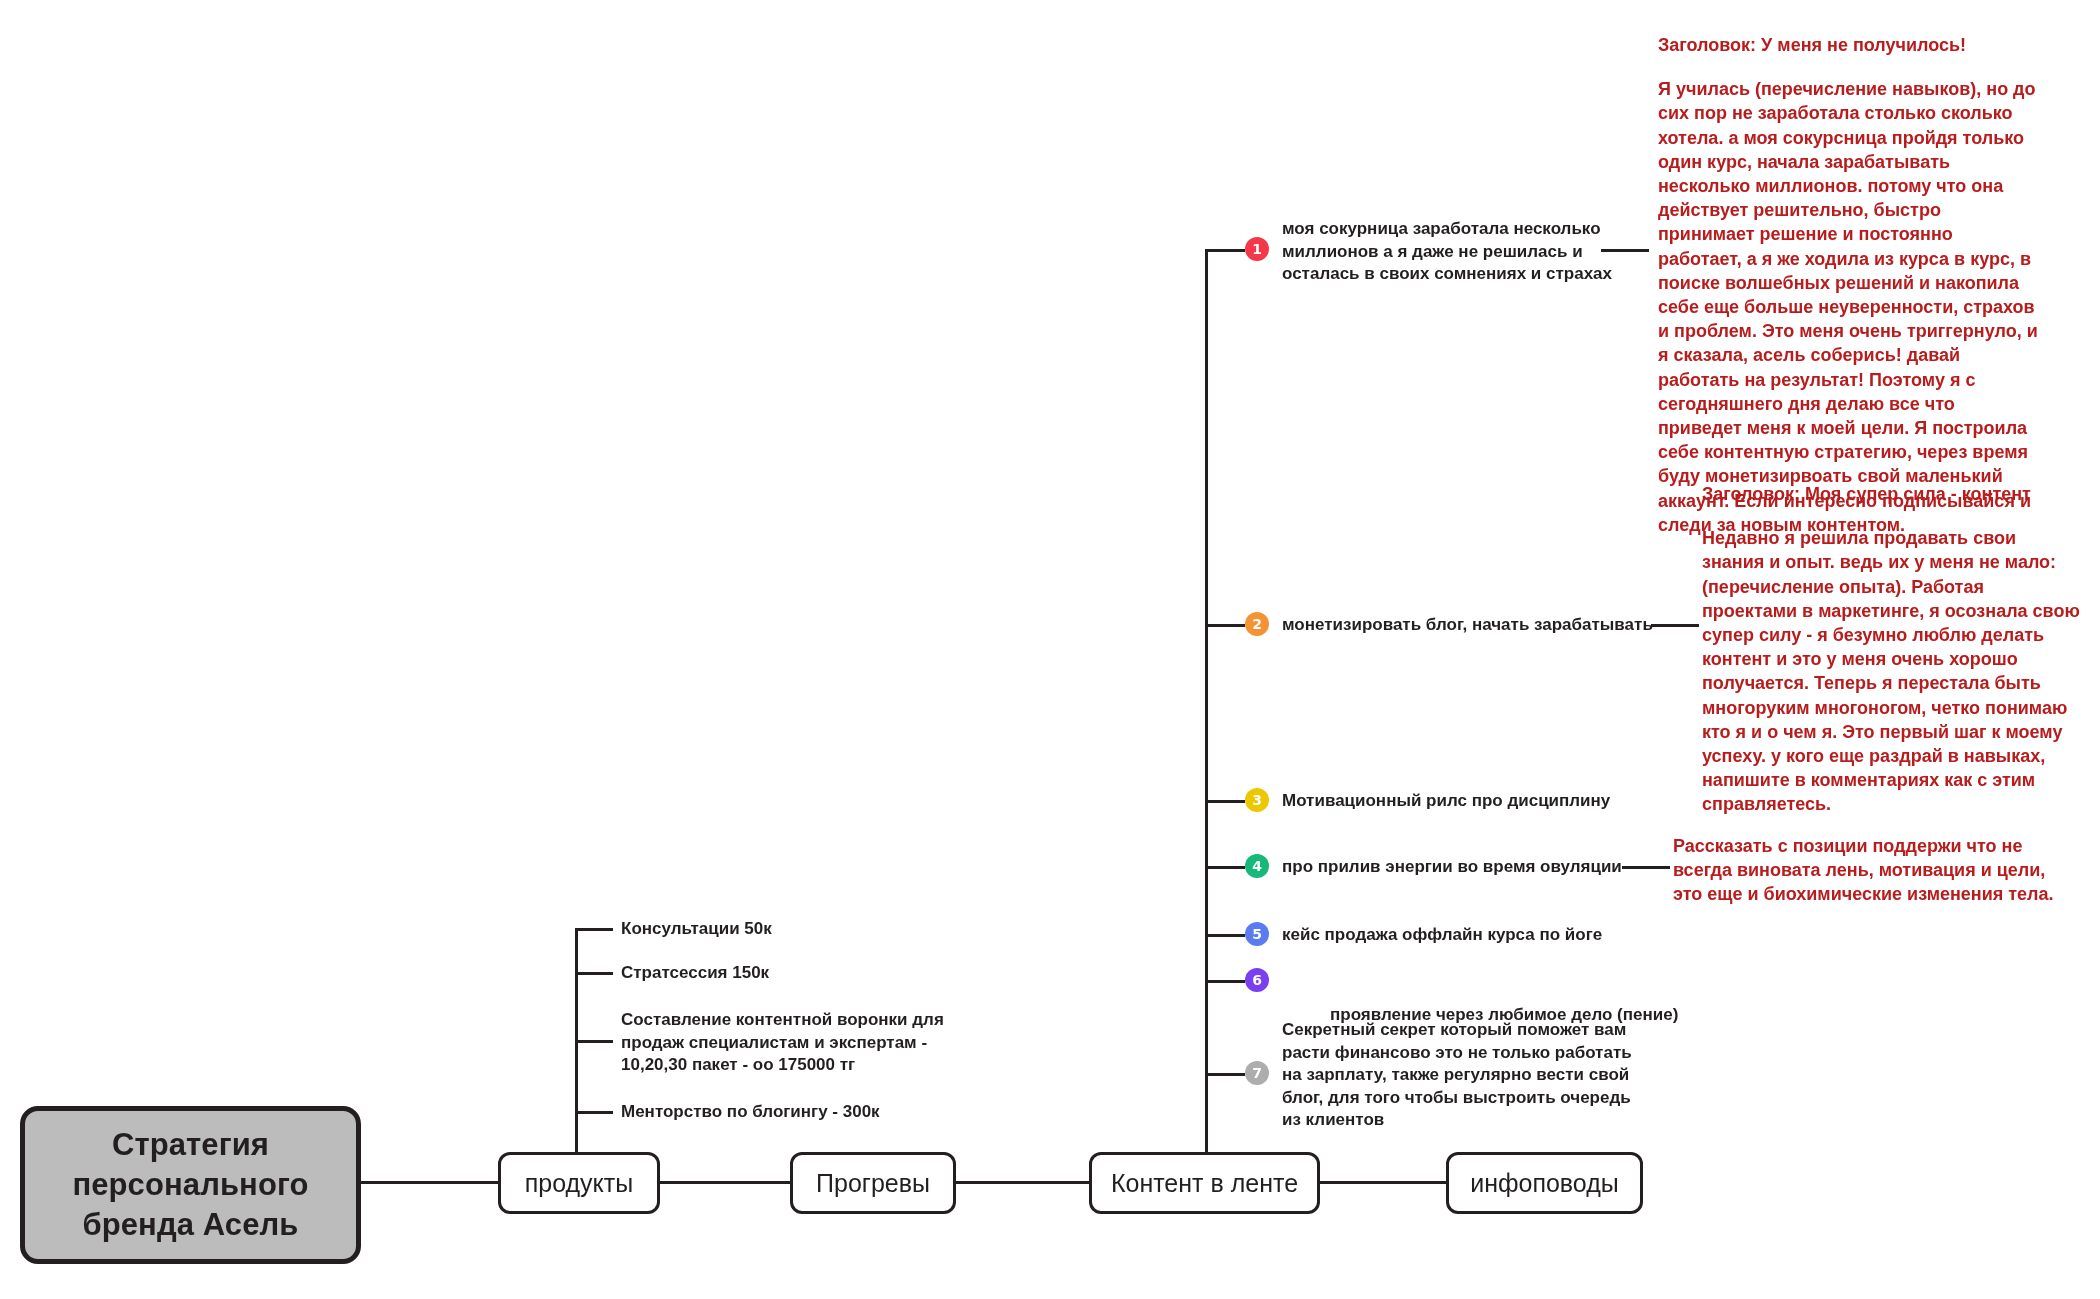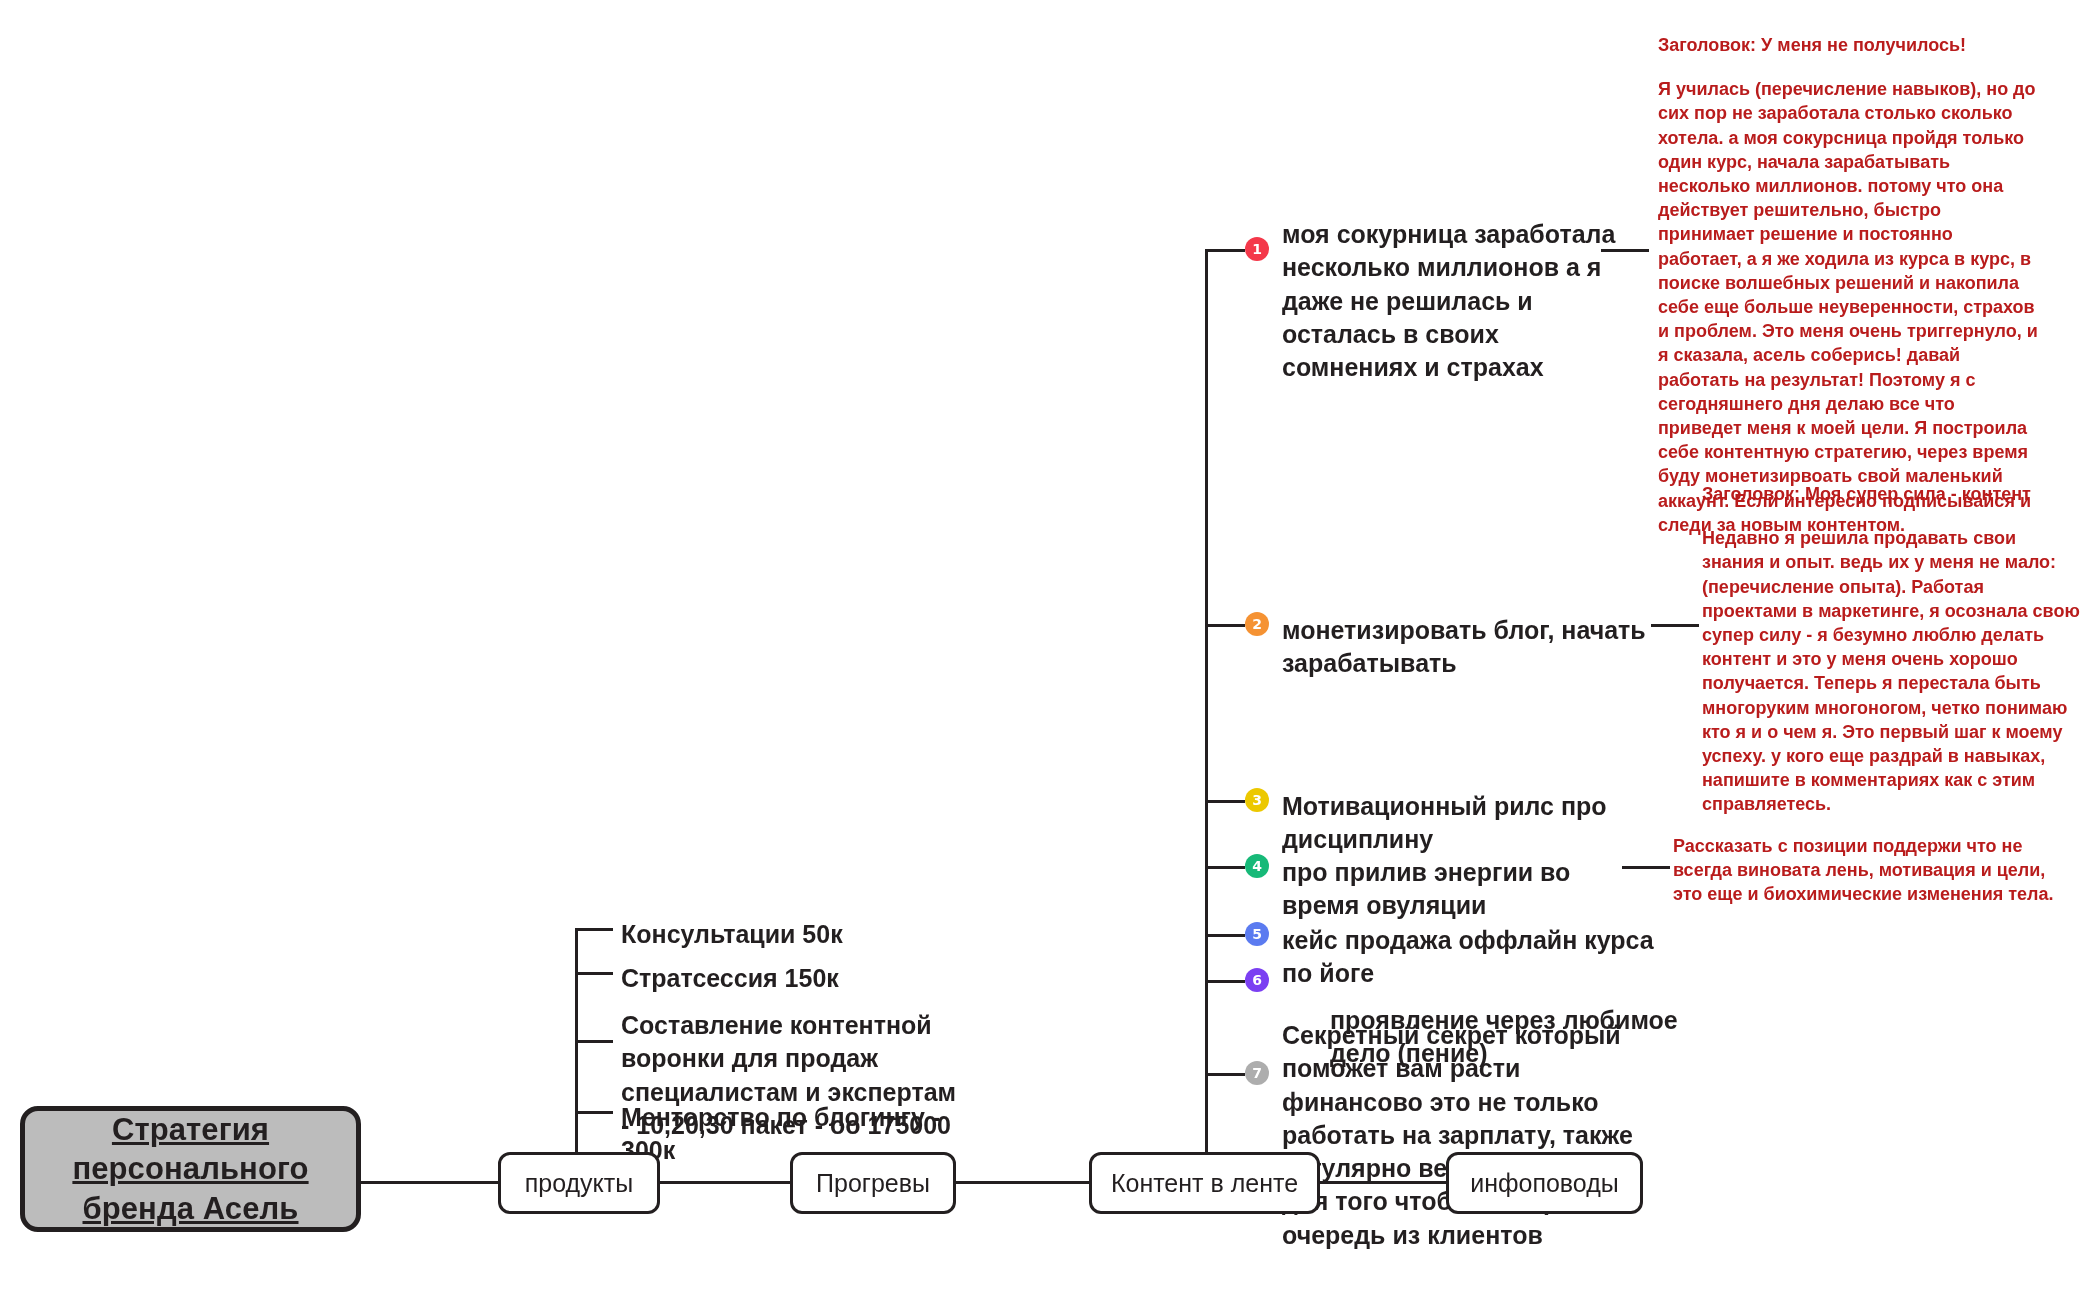--- a/index.html
+++ b/index.html
@@ -22,45 +22,44 @@
     background:#ffffff;
     display:flex;
     align-items:center;
     justify-content:center;
     text-align:center;
     z-index:5;
   }
   .node span{display:block;}
 
   #root-node{
-    left:20px;top:1106px;width:341px;height:126px;
+    left:20px;top:1106px;width:341px;height:158px;
     border-width:5px;border-radius:18px;
     background:#bcbcbc;
-    text-decoration:underline;
   }
   #root-node .root-label{
     font-size:31px;font-weight:bold;line-height:1.28;color:#231f20;
     letter-spacing:.1px;
   }
 
   #node-products{left:498px;top:1152px;width:162px;height:62px;}
   #node-progrevy{left:790px;top:1152px;width:166px;height:62px;}
   #node-content{left:1089px;top:1152px;width:231px;height:62px;}
   #node-infopovody{left:1446px;top:1152px;width:197px;height:62px;}
   .node .node-label{font-size:25px;font-weight:normal;color:#231f20;}
 
   
   .ln{position:absolute;background:#231f20;z-index:1;}
   .ln.h{height:3px;}
   .ln.v{width:3px;}
 
   
   .leaf{
     position:absolute;
-    font-size:25px;
+    font-size:17px;
     font-weight:bold;
     line-height:1.33;
     color:#231f20;
     z-index:4;
   }
 
   
   .badge{
     position:absolute;
     width:24px;height:24px;

